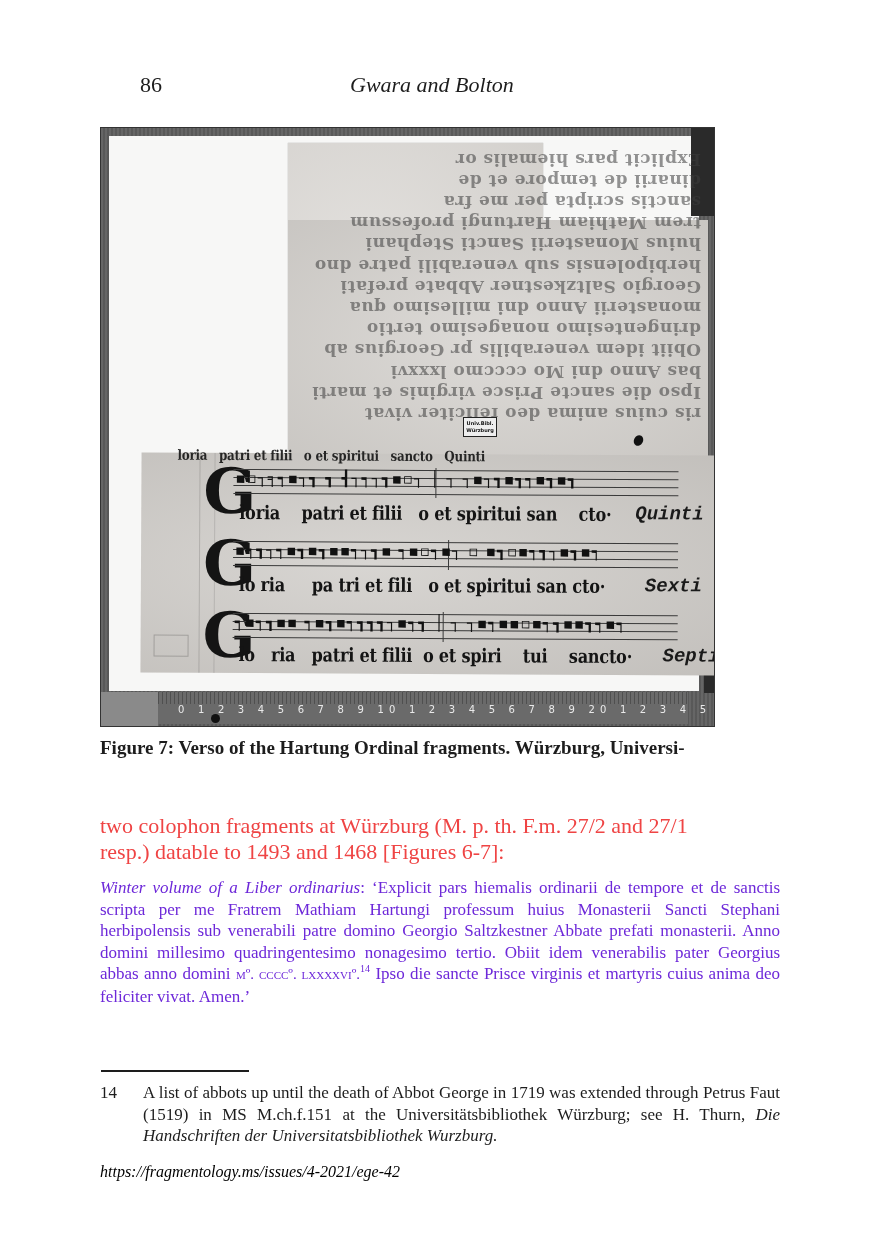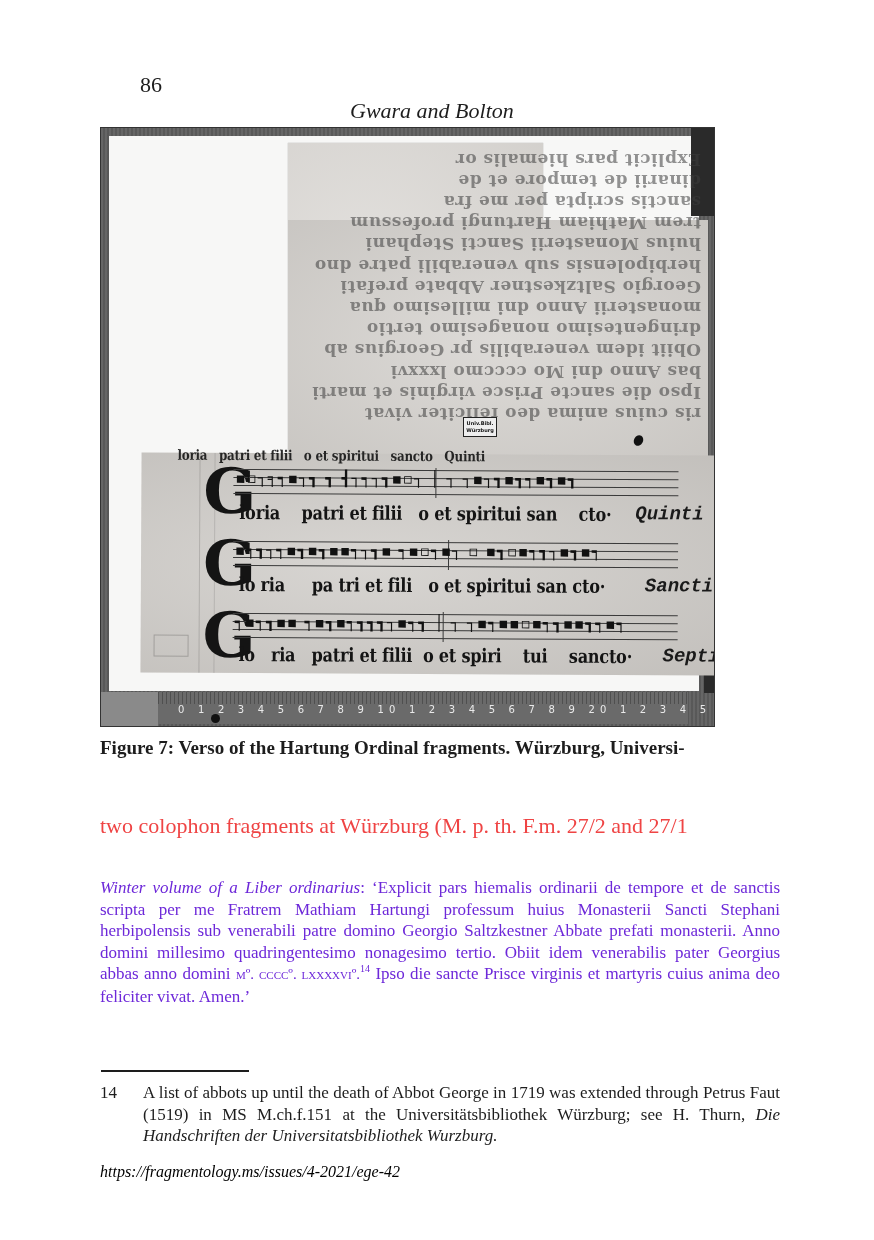--- a/index.html
+++ b/index.html
@@ -4,21 +4,21 @@
   <style>
     html, body { margin: 0; padding: 0; background: #ffffff; }
     body {
       width: 874px; height: 1240px; position: relative; overflow: hidden;
       font-family: "Liberation Serif", "DejaVu Serif", serif; color: #1d1d1d;
     }
     .abs { position: absolute; }
 
     
     .page-number { left: 100px; top: 72px; font-size: 22px; margin-left: 40px; }
-    .running-head { left: 350px; top: 72px; font-size: 22px; font-style: italic; margin-top: 26px; }
+    .running-head { left: 350px; top: 72px; font-size: 22px; font-style: italic; }
 
     
     .figure {
       left: 100px; top: 127px; width: 615px; height: 600px;
       background: #5e5e5e;
       background-image: repeating-linear-gradient(90deg, rgba(255,255,255,0.05) 0 2px, rgba(0,0,0,0.06) 2px 4px);
       border: 1px solid #333; box-sizing: border-box; overflow: hidden;
     }
     .fig-mount {
       position: absolute; left: 8px; top: 8px; width: 590px; height: 555px; background: #f7f7f6;
@@ -188,21 +188,21 @@
       <div class="initial-G">G</div>
       <div class="staff" style="top:0;">
         <div class="staff-line" style="top:2px;"></div>
         <div class="staff-line" style="top:10px;"></div>
         <div class="staff-line" style="top:18px;"></div>
         <div class="staff-line" style="top:26px;"></div>
         <div class="staff-bar" style="left:215px;"></div>
         <div class="neumes">▪┑┓┐┑▪┓▪┓▪▪┑┐┓▪ ┑▪▫┑▪┐ ▫ ▪┓▫▪┑┓┐▪┓▪┑</div>
       </div>
       <div class="lyrics" style="top:34px;">lo ria     pa tri et fili   o et spiritui san cto·</div>
-      <div class="rubric" style="left:442px; top:34px;">Sancti</div>
+      <div class="rubric" style="left:442px; top:34px;">Sexti</div>
     </div>
 
     <div class="staff-row" style="top:158px; height:64px;">
       <div class="initial-G">G</div>
       <div class="staff" style="top:0;">
         <div class="staff-line" style="top:2px;"></div>
         <div class="staff-line" style="top:10px;"></div>
         <div class="staff-line" style="top:18px;"></div>
         <div class="staff-line" style="top:26px;"></div>
         <div class="staff-bar" style="left:210px;"></div>
@@ -219,20 +219,21 @@
     <div class="ruler-dot"></div>
   </div>
 </div>
 
 <div class="abs caption">
   <div>Figure 7: Verso of the Hartung Ordinal fragments. Würzburg, Universi-</div>
 </div>
 
 <div class="abs body-large">
   <div>two colophon fragments at Würzburg (M. p. th. F.m. 27/2 and 27/1</div>
+  <div>resp.) datable to 1493 and 1468 [Figures 6-7]:</div>
 </div>
 
 <div class="abs quote">
   <span class="ital">Winter volume of a Liber ordinarius</span><span>: ‘Explicit pars hiemalis ordinarii de tempore et de sanctis scripta per me Fratrem Mathiam Hartungi professum huius Monasterii Sancti Stephani herbipolensis sub venerabili patre domino Georgio Saltzkestner Abbate prefati monasterii. Anno domini millesimo quadringentesimo nonagesimo tertio. Obiit idem venerabilis pater Georgius abbas anno domini </span><span class="smallcaps">mº. ccccº. lxxxxviº.</span><sup class="fn">14</sup><span> Ipso die sancte Prisce virginis et martyris cuius anima deo feliciter vivat. Amen.’</span>
 </div>
 
 <div class="abs fn-rule"></div>
 <div class="abs footnote">
   <span class="fn-num">14</span>
   <div class="fn-body"><span>A list of abbots up until the death of Abbot George in 1719 was extended through Petrus Faut (1519) in MS M.ch.f.151 at the Universitätsbibliothek Würzburg; see H. Thurn, </span><span class="ital">Die Handschriften der Universitatsbibliothek Wurzburg.</span></div>

